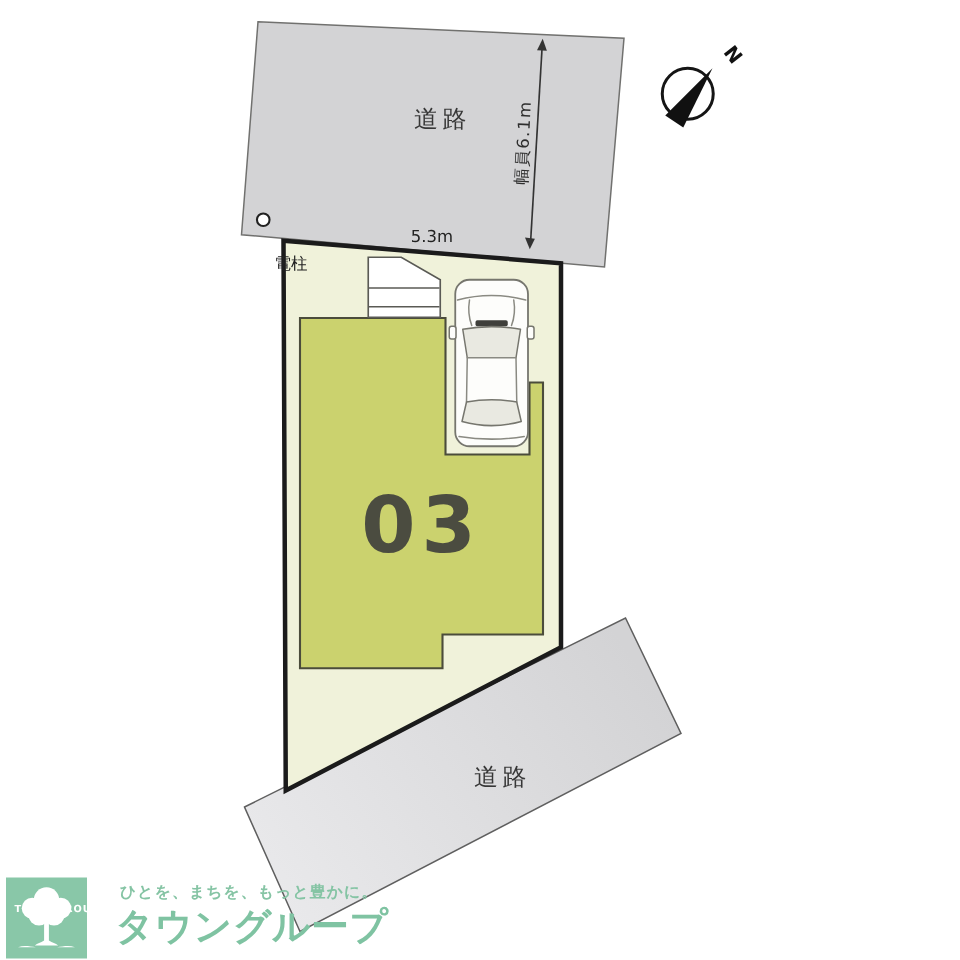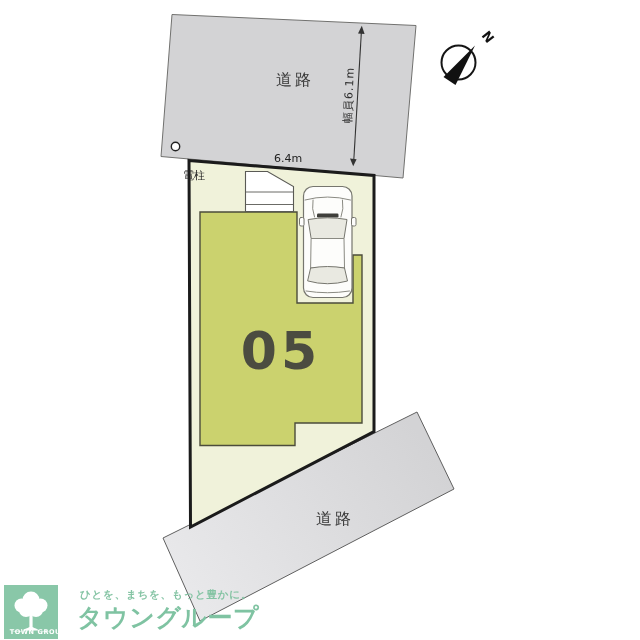--- a/index.html
+++ b/index.html
@@ -29,21 +29,21 @@
   .logo-tagline{
     font-size:10.5px;font-weight:bold;letter-spacing:0.8px;
     color:#85c4a4;left:80px;top:588px;
   }
   .logo-brand{
     font-size:25px;font-weight:bold;letter-spacing:0.5px;
     color:#7fc3a2;left:77px;top:601px;
   }
   .logo-badge{
     font-size:6.5px;font-weight:bold;letter-spacing:0.6px;text-align:center;
-    color:#ffffff;left:4px;top:628px;width:68px;
+    color:#ffffff;left:4px;top:602px;width:68px;
   }
 </style>
 </head>
 <body>
 
 <div class="canvas">
 
   <svg width="640" height="640" viewBox="0 0 640 640">
     <defs>
       <linearGradient id="roadFade" gradientUnits="userSpaceOnUse" x1="430" y1="450" x2="195" y2="615">
@@ -108,23 +108,23 @@
       </g>
     </g>
   </svg>
 
   <div class="lbl road-label" style="left:263px;top:80px;">道路</div>
 
   <div class="lbl width-dim-label">幅員6.1m</div>
 
   <div class="lbl pole-label">電柱</div>
 
-  <div class="lbl frontage-label">6.4m</div>
+  <div class="lbl frontage-label">5.3m</div>
 
-  <div class="lbl lot-number">05</div>
+  <div class="lbl lot-number">03</div>
 
   <div class="lbl road-label" style="left:303px;top:519px;">道路</div>
 
   <div class="lbl north-label">N</div>
 
   <div class="lbl logo-brand">タウングループ</div>
   <div class="lbl logo-tagline">ひとを、まちを、もっと豊かに。</div>
   <div class="lbl logo-badge">TOWN GROUP</div>
 
 </div>

